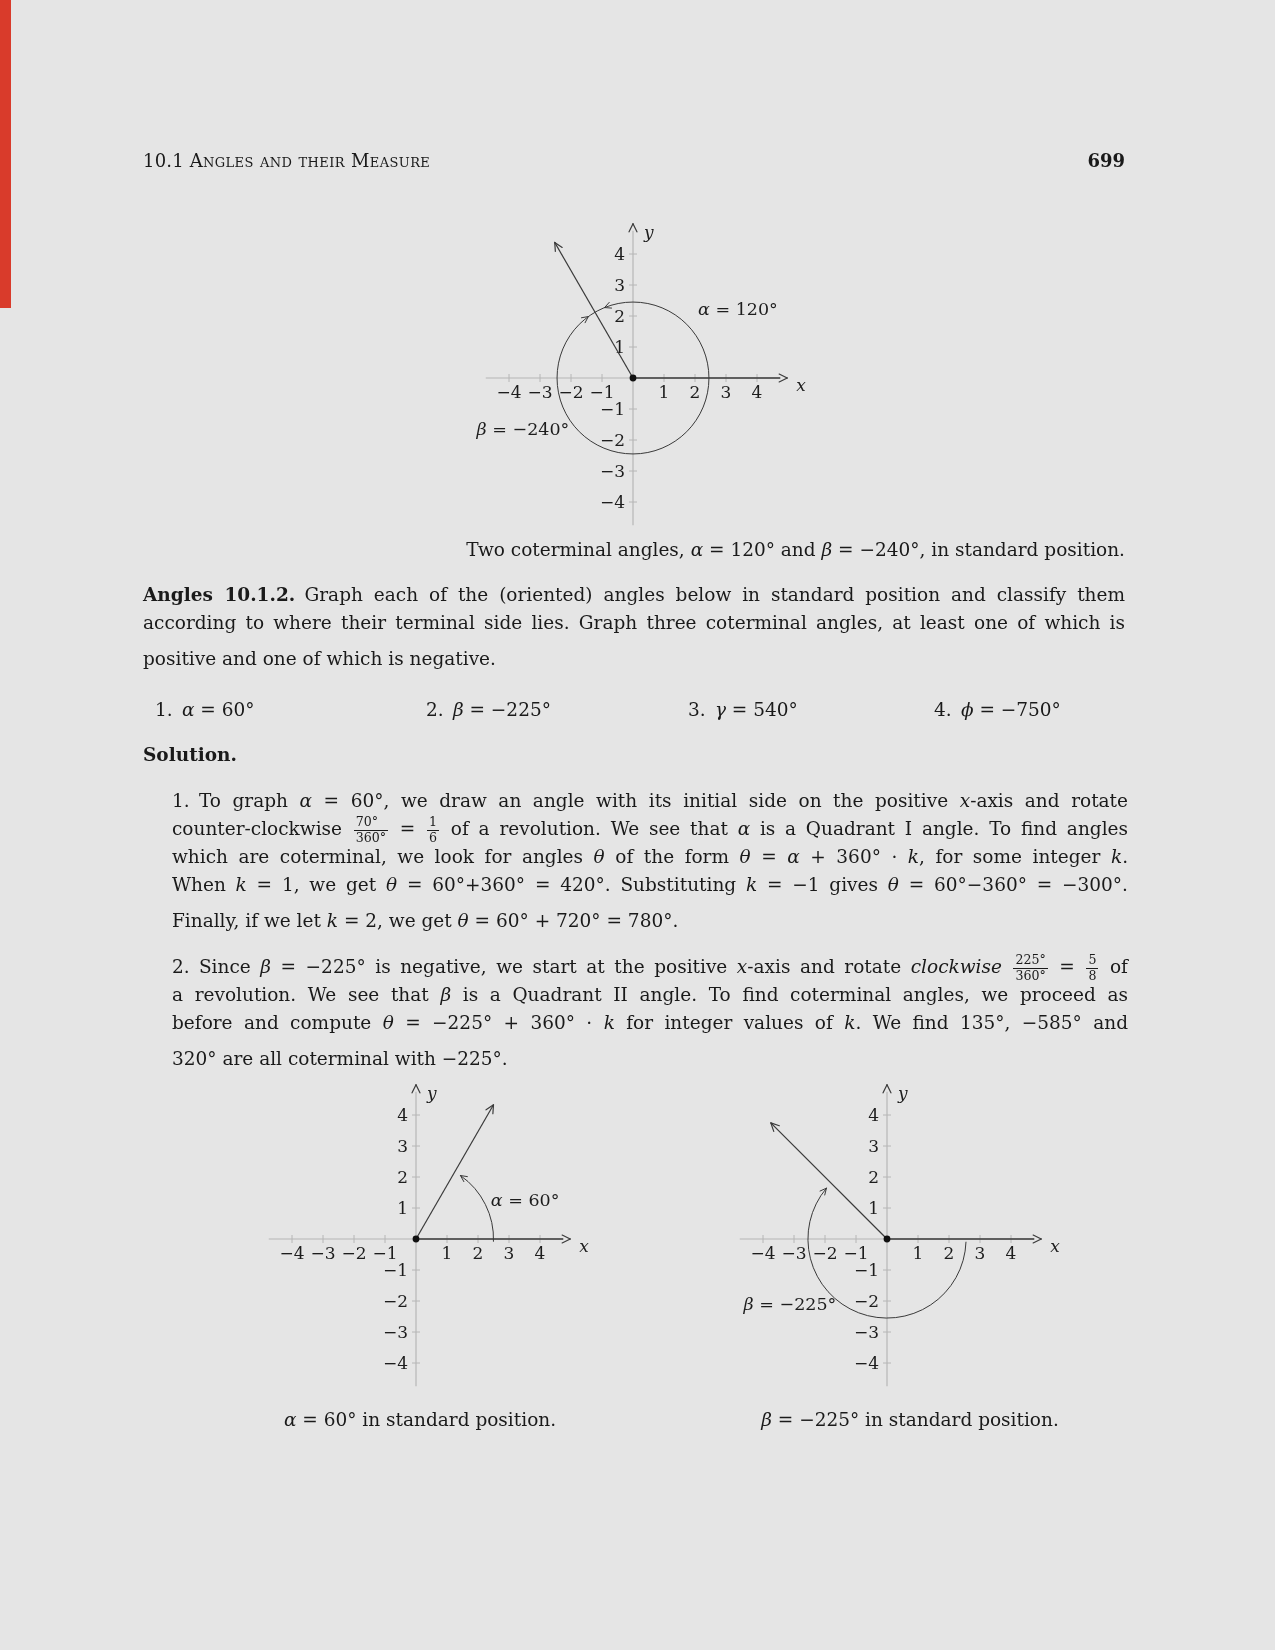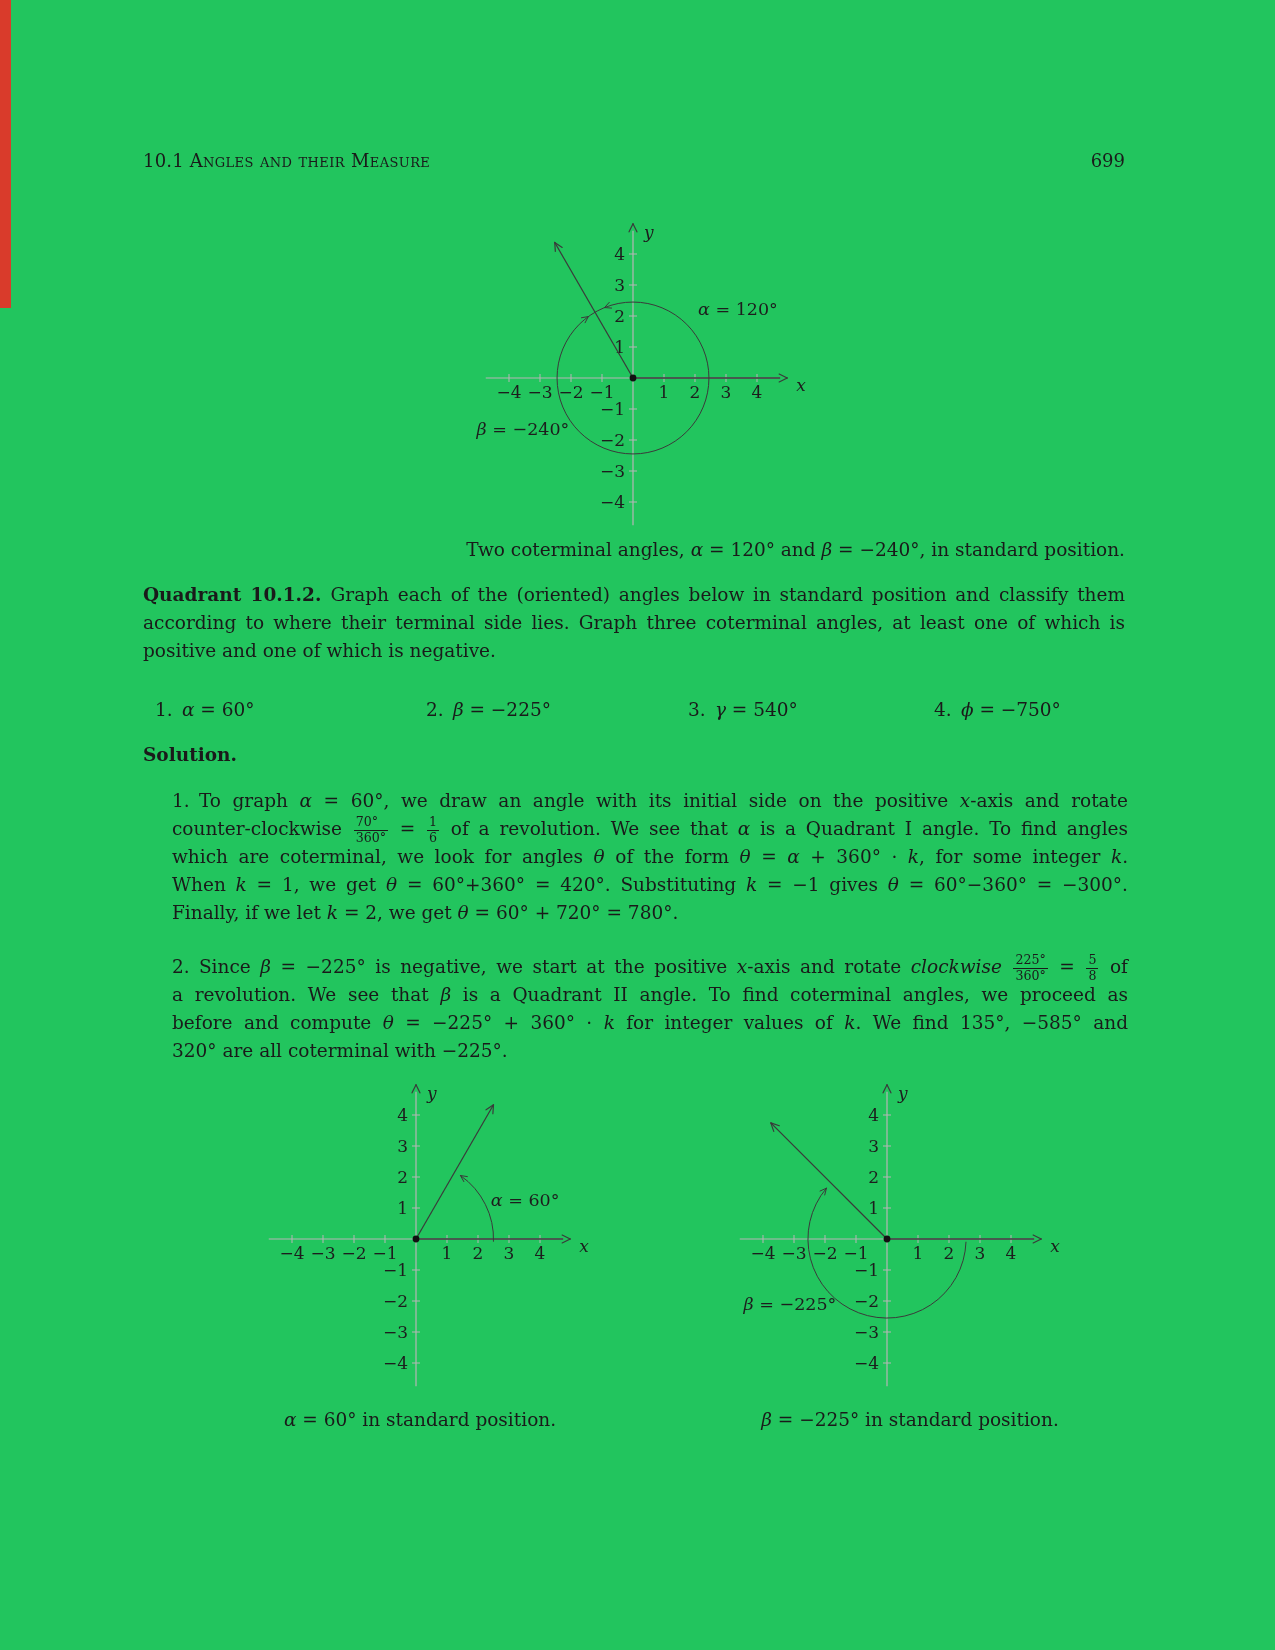--- a/index.html
+++ b/index.html
@@ -1,26 +1,26 @@
 <!DOCTYPE html>
 <html><head>
 <meta charset="utf-8">
 <style>
   html,body{margin:0;padding:0;background:#ffffff;}
-  .page{position:relative;width:1275px;height:1650px;background:#22c55e;overflow:hidden;
+  .page{position:relative;width:1275px;height:1650px;background:#e5e5e5;overflow:hidden;
         font-family:"DejaVu Serif","Liberation Serif",serif;color:#1a1a1a;}
   .abs{position:absolute;}
   .redbar{left:0;top:0;width:11px;height:308px;background:#d93b2b;}
   .hdr{top:150px;left:143px;width:982px;font-size:18px;}
   .hdr .num{letter-spacing:0.2px;}
   .hdr .ttl{font-variant:small-caps;letter-spacing:0.4px;}
-  .hdr .pg{position:absolute;right:0;top:0;}
+  .hdr .pg{position:absolute;right:0;top:0;font-weight:bold;}
   .body-text{font-size:18.5px;line-height:28px;}
   .tl{text-align:justify;text-align-last:justify;height:28px;}
-  .tl.last{text-align-last:left;}
+  .tl.last{text-align-last:left;margin-top:8px;}
   .center{text-align:right;}
   .capmid{top:536px;left:143px;width:982px;}
   .example{top:581px;left:143px;width:982px;}
   .plist{top:696px;left:0;width:1268px;height:28px;}
   .plist .pi{position:absolute;top:0;white-space:nowrap;}
   .solhead{top:741px;left:143px;font-weight:bold;}
   .item{left:172px;width:956px;}
   .it1{top:787px;}
   .it2{top:953px;}
   .capbl{top:1406px;white-space:nowrap;transform:translateX(-50%);}
@@ -98,21 +98,21 @@
       <line x1="122.18633815299543" y1="51.45645916878284" x2="114.72500000000005" y2="46.423723037546125" stroke="#3a3a3a" stroke-width="1.2" stroke-linecap="round"></line>
       <line x1="115.35280826369718" y1="55.401799489884546" x2="114.72500000000005" y2="46.423723037546125" stroke="#3a3a3a" stroke-width="1.2" stroke-linecap="round"></line>
       <circle cx="193" cy="182" r="3.4" fill="#111"></circle>
       <text x="258.1" y="119.07000000000001" text-anchor="start" font-size="17.5" fill="#1d1d1d"><tspan font-style="italic">α</tspan><tspan> = 120°</tspan></text>
       <text x="82.95" y="239.04" text-anchor="middle" font-size="17.5" fill="#1d1d1d"><tspan font-style="italic">β</tspan><tspan> = −240°</tspan></text>
     </svg>
 
   <div class="abs capmid body-text center">Two coterminal angles, <i>α</i> = 120° and <i>β</i> = −240°, in standard position.</div>
 
   <div class="abs example body-text">
-      <div class="tl"><b>Quadrant 10.1.2.</b> Graph each of the (oriented) angles below in standard position and classify them</div>
+      <div class="tl"><b>Angles 10.1.2.</b> Graph each of the (oriented) angles below in standard position and classify them</div>
       <div class="tl">according to where their terminal side lies. Graph three coterminal angles, at least one of which is</div>
       <div class="tl last">positive and one of which is negative.</div>
     </div>
 
   <div class="abs plist body-text">
     <span class="pi" style="left:155px">1. <i>α</i> = 60°</span>
     <span class="pi" style="left:426px">2. <i>β</i> = −225°</span>
     <span class="pi" style="left:688px">3. <i>γ</i> = 540°</span>
     <span class="pi" style="left:934px">4. <i>ϕ</i> = −750°</span>
   </div>

